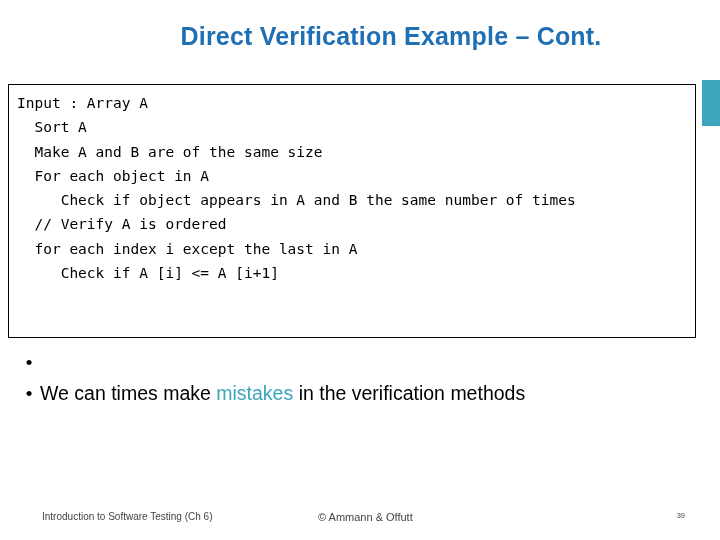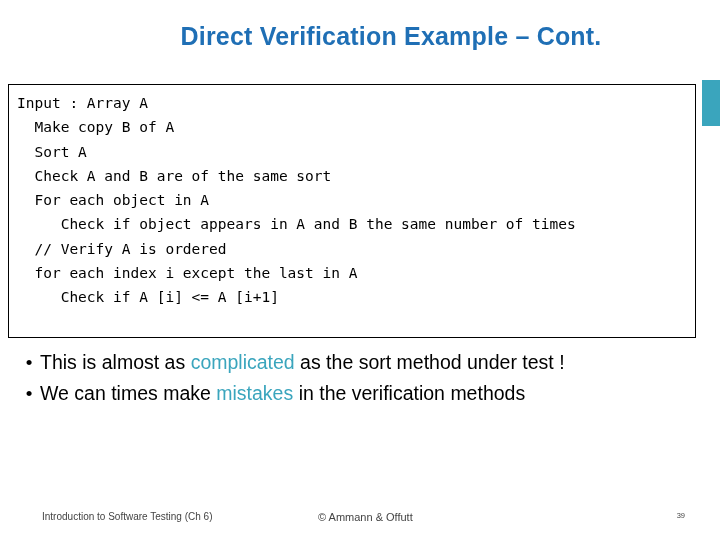--- a/index.html
+++ b/index.html
@@ -126,34 +126,32 @@
 <body>
 
 <div class="slide">
 
   <div class="title">Direct Verification Example – Cont.</div>
 
   <div class="edge-bar"></div>
 
   <div class="code-box">
     <div class="code-line">Input : Array A</div>
-    <div class="code-line">  Make copy B of A</div>
     <div class="code-line">  Sort A</div>
-    <div class="code-line">  Check A and B are of the same sort</div>
+    <div class="code-line">  Make A and B are of the same size</div>
     <div class="code-line">  For each object in A</div>
     <div class="code-line">     Check if object appears in A and B the same number of times</div>
     <div class="code-line">  // Verify A is ordered</div>
     <div class="code-line">  for each index i except the last in A</div>
     <div class="code-line">     Check if A [i] &lt;= A [i+1]</div>
   </div>
 
   <div class="bullets">
     <div class="bullet-row">
       <div class="bullet-dot">•</div>
-      <div class="bullet-text"><span>This is almost as </span><span class="hl">complicated</span><span> as the sort method under test !</span></div>
     </div>
     <div class="bullet-row">
       <div class="bullet-dot">•</div>
       <div class="bullet-text"><span>We can times make </span><span class="hl">mistakes</span><span> in the verification methods</span></div>
     </div>
   </div>
 
   <div class="footer">
     <div class="footer-left">Introduction to Software Testing (Ch 6)</div>
     <div class="footer-center">© Ammann &amp; Offutt</div>

